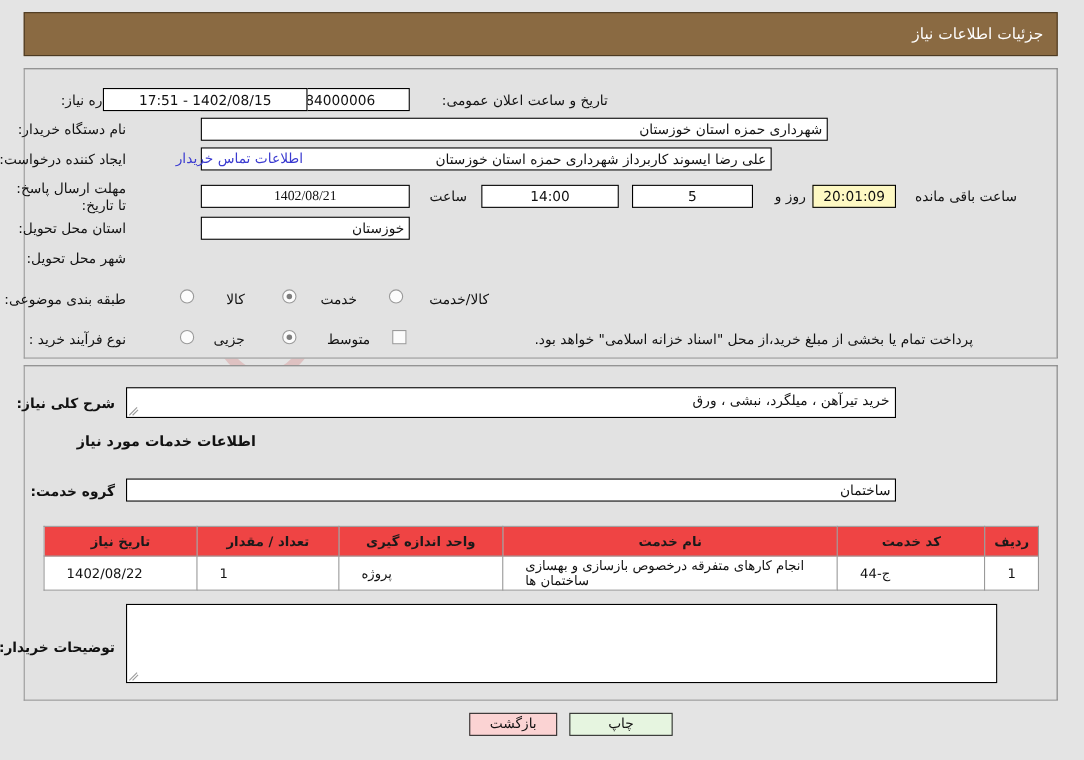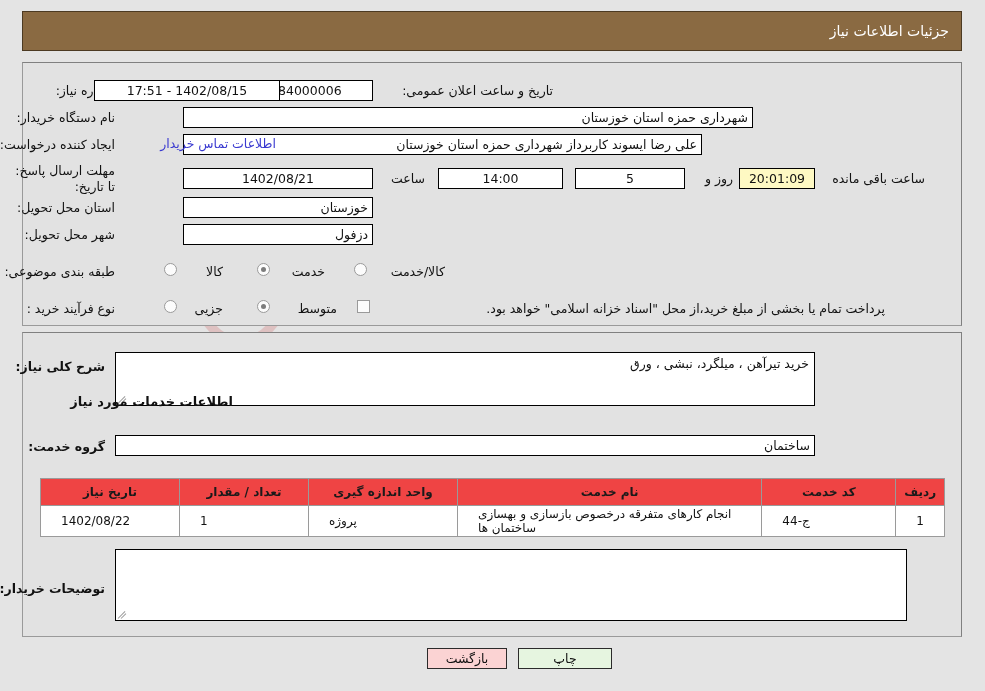--- a/index.html
+++ b/index.html
@@ -195,20 +195,21 @@
   .btn {
     position: absolute;
     height: 21px;
     border: 1px solid #2b2b2b;
     box-sizing: border-box;
     font-size: 12.5px;
     color: #111;
     text-align: center;
     line-height: 19px;
     cursor: pointer;
+    font-family: Liberation Serif, serif;
   }
   .btn-print  { background: #e6f5e0; }
   .btn-back   { background: #fbd3d3; }
 </style>
 </head>
 <body>
 
 <div id="page">
 
   <div class="watermark">
@@ -232,33 +233,32 @@
   <div class="fld center" style="right:705px; top:80px; width:186px; left:102px; z-index:20;">1402/08/15 - 17:51</div>
 
   <div class="lbl" style="right:870px; top:109px; width:110px; z-index:20;">نام دستگاه خریدار:</div>
   <div class="fld right" style="right:232px; top:107px; width:570px; z-index:20;">شهرداری حمزه استان خوزستان</div>
 
   <div class="lbl" style="right:870px; top:136px; width:120px; z-index:20;">ایجاد کننده درخواست:</div>
   <div class="fld right" style="right:283px; top:134px; width:519px; z-index:20;">علی رضا ایسوند کاربرداز شهرداری حمزه استان خوزستان</div>
   <div class="link" style="right:709px; top:136px; left:166px; z-index:20;">اطلاعات تماس خریدار</div>
 
   <div class="lbl" style="right:870px; top:163px; width:105px; z-index:20; white-space:normal; line-height:16px;">مهلت ارسال پاسخ: تا تاریخ:</div>
-  <div class="fld center" style="right:612px; top:168px; width:190px; z-index:20;">1402/08/21</div>
+  <div class="fld center" style="right:612px; top:168px; width:190px; z-index:20;font-family:Liberation Serif, serif;">1402/08/21</div>
   <div class="lbl" style="right:560px; top:170px; width:42px; z-index:20;">ساعت</div>
   <div class="fld center" style="right:422px; top:168px; width:125px; z-index:20;">14:00</div>
   <div class="fld center" style="right:300px; top:168px; width:110px; z-index:20;">5</div>
   <div class="lbl" style="right:252px; top:170px; width:40px; z-index:20;">روز و</div>
   <div class="fld cream" style="right:170px; top:168px; width:76px; z-index:20;">20:01:09</div>
   <div class="lbl" style="right:60px; top:170px; width:105px; z-index:20;">ساعت باقی مانده</div>
 
   <div class="lbl" style="right:870px; top:199px; width:110px; z-index:20;">استان محل تحویل:</div>
   <div class="fld right" style="right:612px; top:197px; width:190px; z-index:20;">خوزستان</div>
 
   <div class="lbl" style="right:870px; top:226px; width:110px; z-index:20;">شهر محل تحویل:</div>
-  <div class="fld right" style="right:612px; top:224px; width:190px; z-index:20;">دزفول</div>
 
   <div class="lbl" style="right:870px; top:263px; width:120px; z-index:20;">طبقه بندی موضوعی:</div>
 
   <div class="radio" style="right:808px; top:263px; z-index:20;"></div>
   <div class="lbl" style="right:762px; top:263px; width:42px; z-index:20;">کالا</div>
 
   <div class="radio on" style="right:715px; top:263px; z-index:20;"></div>
   <div class="lbl" style="right:660px; top:263px; width:50px; z-index:20;">خدمت</div>
 
   <div class="radio" style="right:618px; top:263px; z-index:20;"></div>
@@ -271,21 +271,21 @@
 
   <div class="radio on" style="right:715px; top:300px; z-index:20;"></div>
   <div class="lbl" style="right:648px; top:300px; width:64px; z-index:20;">متوسط</div>
 
   <div class="cbx" style="right:615px; top:300px; z-index:20;"></div>
   <div class="lbl" style="right:100px; top:300px; width:505px; text-align:right; z-index:20;">پرداخت تمام یا بخشی از مبلغ خرید،از محل "اسناد خزانه اسلامی" خواهد بود.</div>
 
   <div class="panel" id="panel-bottom"></div>
 
   <div class="lbl lbl-b" style="right:880px; top:358px; width:86px; z-index:20;">شرح کلی نیاز:</div>
-  <div class="ta" style="right:170px; top:352px; width:700px; height:54px; z-index:20;">
+  <div class="ta" style="right:170px; top:352px; width:700px; height:28px; z-index:20;">
     <span>خرید تیرآهن ، میلگرد، نبشی ، ورق</span>
     <span class="grip">
       <i style="left:0px; top:9px; width:10px; transform:rotate(-45deg);"></i>
       <i style="left:3px; top:9px; width:7px;  transform:rotate(-45deg);"></i>
     </span>
   </div>
 
   <div class="lbl lbl-b" style="right:752px; top:393px; width:210px; font-size:13px; z-index:20;">اطلاعات خدمات مورد نیاز</div>
 
   <div class="lbl lbl-b" style="right:880px; top:438px; width:92px; z-index:20;">گروه خدمت:</div>

